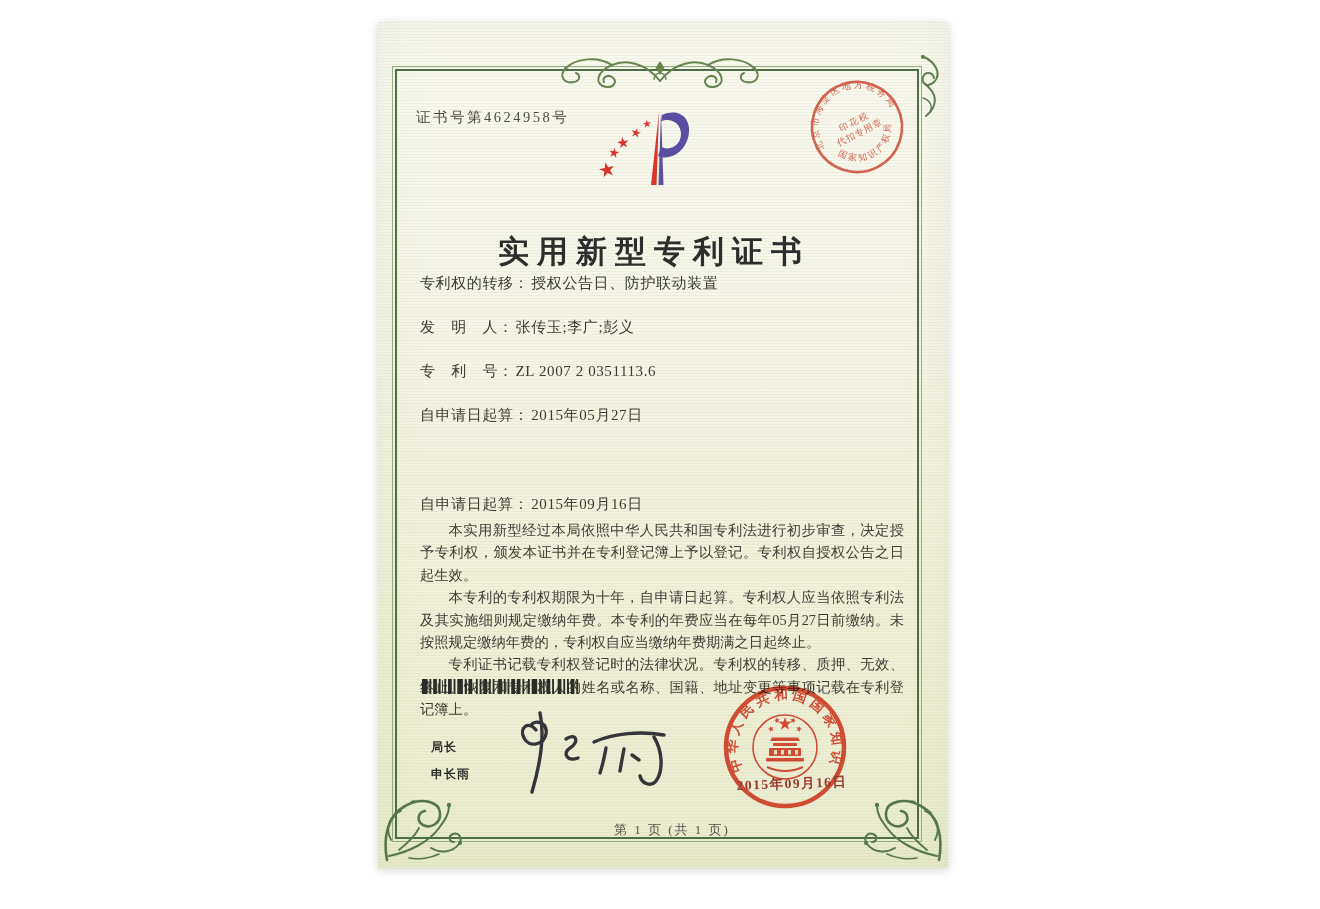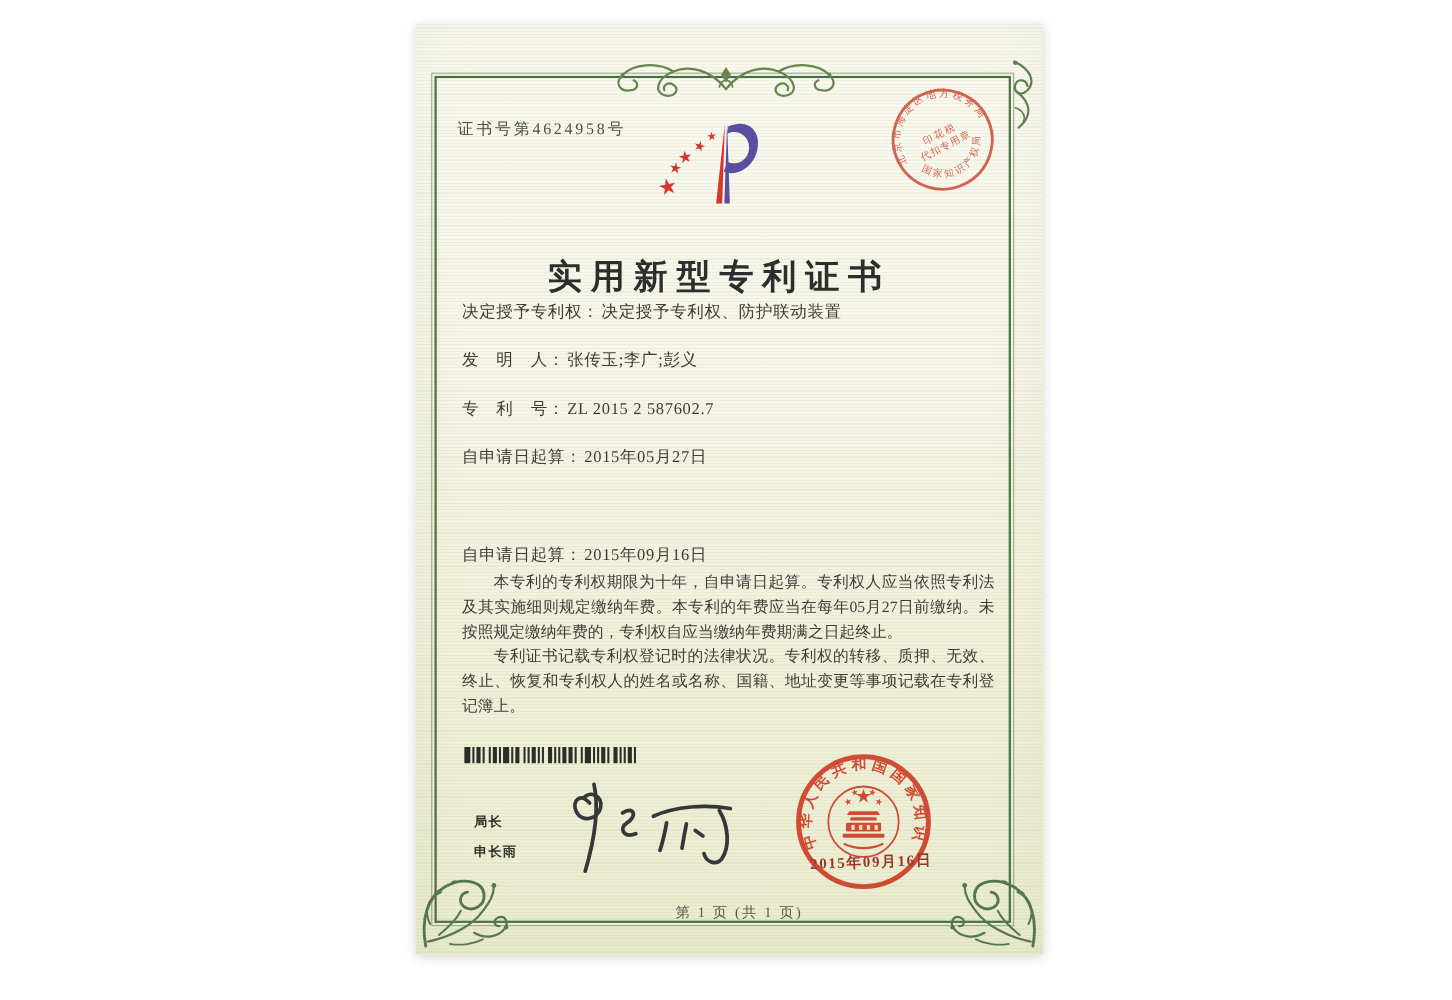--- a/index.html
+++ b/index.html
@@ -118,28 +118,29 @@
       </g>
       <g fill="#5b4ea0">
         <path d="M68,6 L65.5,79 L70.5,79 Z"></path>
         <path d="M69,9 C88,1 99,14 95.5,30 C92,47 76,55 65,50 C66,47 67.2,44 68.3,41 C78,45.5 88,38.5 88,28 C88,17 77,11 68,15.5 Z"></path>
       </g>
     </svg>
 
     <div class="title">实用新型专利证书</div>
 
     <div class="fields">
-      <div class="field" style="top:0px"><span class="lbl">决定授予专利权：</span><span class="val">决定授予专利权、防护联动装置</span></div>
+      <div class="field" style="top:0px"><span class="lbl">专利权的转移：</span><span class="val">授权公告日、防护联动装置</span></div>
       <div class="field" style="top:44px"><span class="lbl">发　明　人：</span><span class="val">张传玉;李广;彭义</span></div>
-      <div class="field" style="top:88px"><span class="lbl">专　利　号：</span><span class="val">ZL 2015 2 587602.7</span></div>
+      <div class="field" style="top:88px"><span class="lbl">专　利　号：</span><span class="val">ZL 2007 2 0351113.6</span></div>
       <div class="field" style="top:132px"><span class="lbl">自申请日起算：</span><span class="val">2015年05月27日</span></div>
       <div class="field" style="top:221px"><span class="lbl">自申请日起算：</span><span class="val">2015年09月16日</span></div>
     </div>
 
     <div class="body-text">
+      <p>本实用新型经过本局依照中华人民共和国专利法进行初步审查，决定授予专利权，颁发本证书并在专利登记簿上予以登记。专利权自授权公告之日起生效。</p>
       <p>本专利的专利权期限为十年，自申请日起算。专利权人应当依照专利法及其实施细则规定缴纳年费。本专利的年费应当在每年05月27日前缴纳。未按照规定缴纳年费的，专利权自应当缴纳年费期满之日起终止。</p>
       <p>专利证书记载专利权登记时的法律状况。专利权的转移、质押、无效、终止、恢复和专利权人的姓名或名称、国籍、地址变更等事项记载在专利登记簿上。</p>
     </div>
 
     <svg id="barcode-svg" class="barcode" width="158" height="15" viewBox="0 0 158 15">
         <rect x="0.00" y="0" width="5.58" height="15" fill="#2c2c28"></rect>
         <rect x="7.44" y="0" width="1.86" height="15" fill="#2c2c28"></rect>
         <rect x="11.15" y="0" width="3.72" height="15" fill="#2c2c28"></rect>
         <rect x="16.73" y="0" width="1.86" height="15" fill="#2c2c28"></rect>
         <rect x="22.31" y="0" width="1.86" height="15" fill="#2c2c28"></rect>

